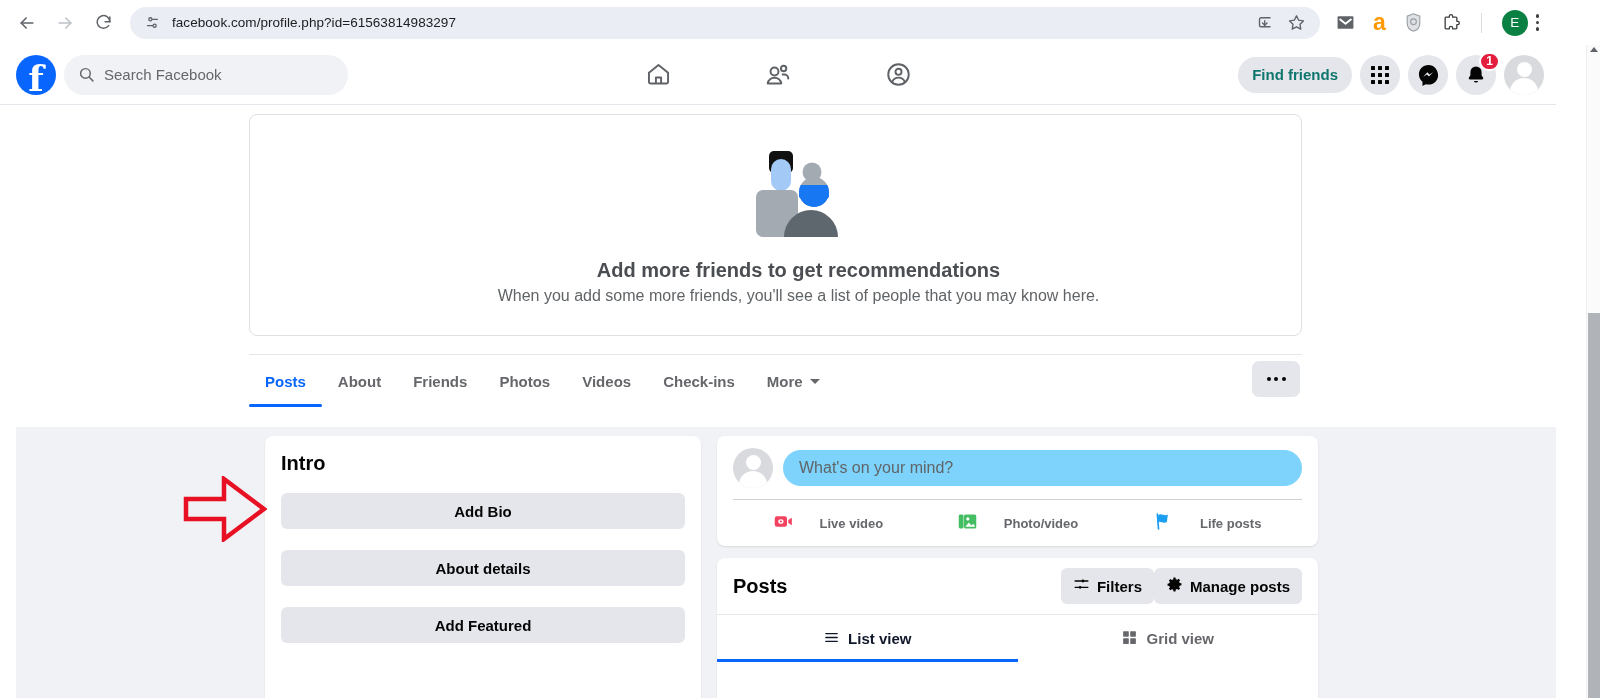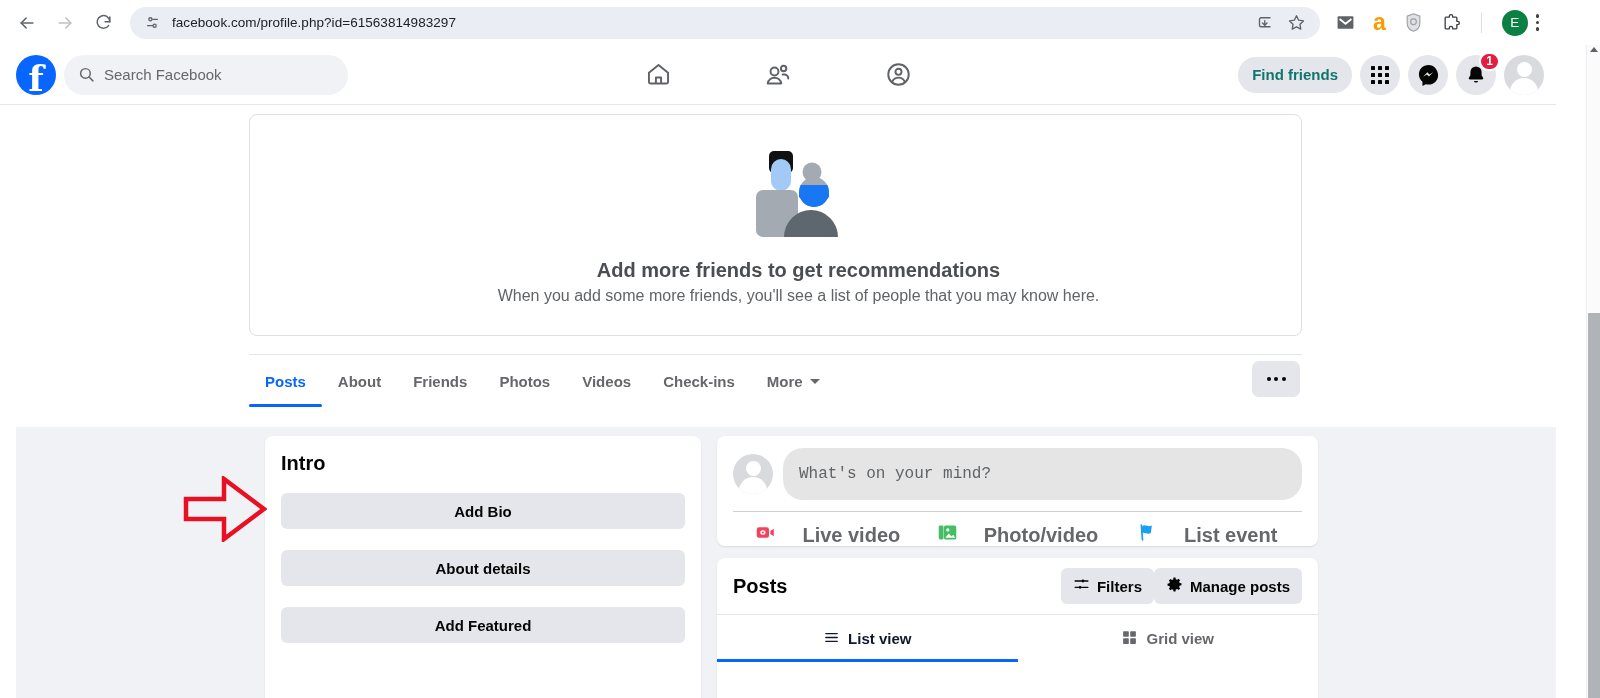--- a/index.html
+++ b/index.html
@@ -212,29 +212,29 @@
   .composer-avatar .head {
     position: absolute; width: 15px; height: 15px; border-radius: 50%;
     background: #ffffff; left: 12.5px; top: 7px;
   }
   .composer-avatar .body {
     position: absolute; width: 28px; height: 17px;
     border-radius: 14px 14px 0 0; background: #ffffff;
     left: 6px; bottom: 0;
   }
   .composer-input {
-    flex: 1; height: 52px; border-radius: 20px;
-    background: #e5e5e5; display: flex; align-items: center;
-    padding: 0 16px; font-size: 16px; color: #606467; font-family: Liberation Mono, monospace;
+    flex: 1; height: 36px; border-radius: 20px;
+    background: #7dd3fc; display: flex; align-items: center;
+    padding: 0 16px; font-size: 16px; color: #606467;
   }
   .composer-divider { margin-top: 11px; height: 1px; background: #ced0d4; }
   .composer-actions { display: flex; height: 46px; }
   .comp-act {
     flex: 1; display: flex; align-items: center; justify-content: center;
-    gap: 26px; font-size: 20px; font-weight: 600; color: #65676b;
+    gap: 26px; font-size: 13px; font-weight: 600; color: #65676b;
   }
 
   .posts-card {
     position: absolute; top: 131px; left: 701px;
     width: 601px; height: 154px;
   }
   .posts-head {
     height: 56px; padding: 0 16px;
     display: flex; align-items: center;
   }
@@ -536,21 +536,21 @@
           </span>
           <span>Photo/video</span>
         </div>
         <div class="comp-act">
           <span>
             <svg width="21" height="21" viewBox="0 0 24 24">
                 <path d="M5 3.5l1.3 17" stroke="#1b9ff2" stroke-width="1.9" stroke-linecap="round" fill="none"></path>
                 <path d="M6 4.5c4-2.5 7 2.2 11-0.5l-1.2 8.6c-4 2.7-7-2-11 .5z" fill="#1b9ff2"></path>
               </svg>
           </span>
-          <span>List event</span>
+          <span>Life posts</span>
         </div>
       </div>
     </div>
 
     <div class="card posts-card">
       <div class="posts-head">
         <div class="posts-title">Posts</div>
         <div class="posts-head-btns">
           <div class="pill-btn">
             <span>

